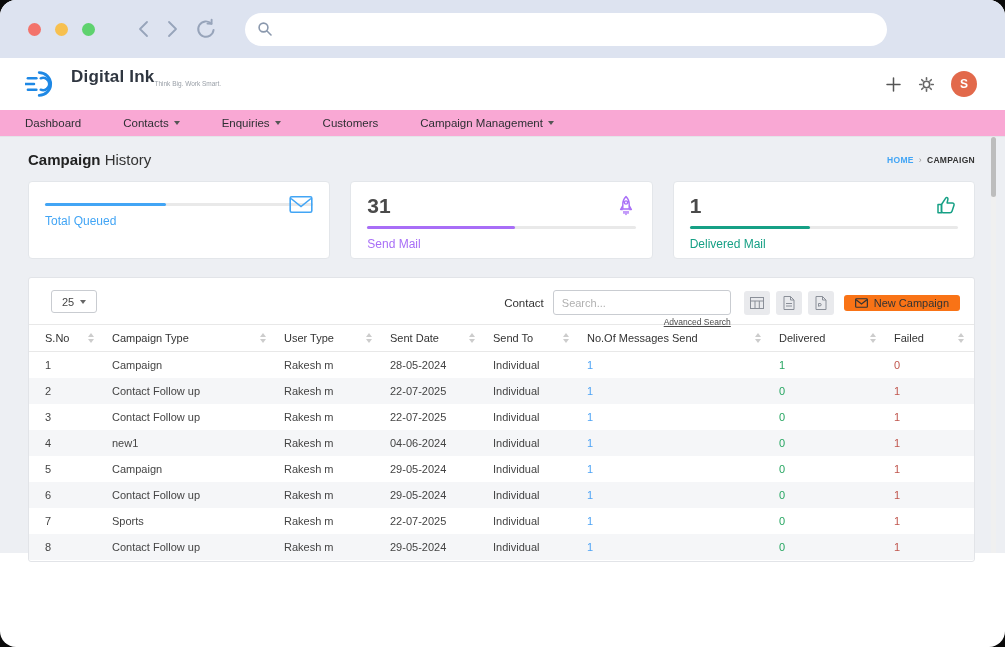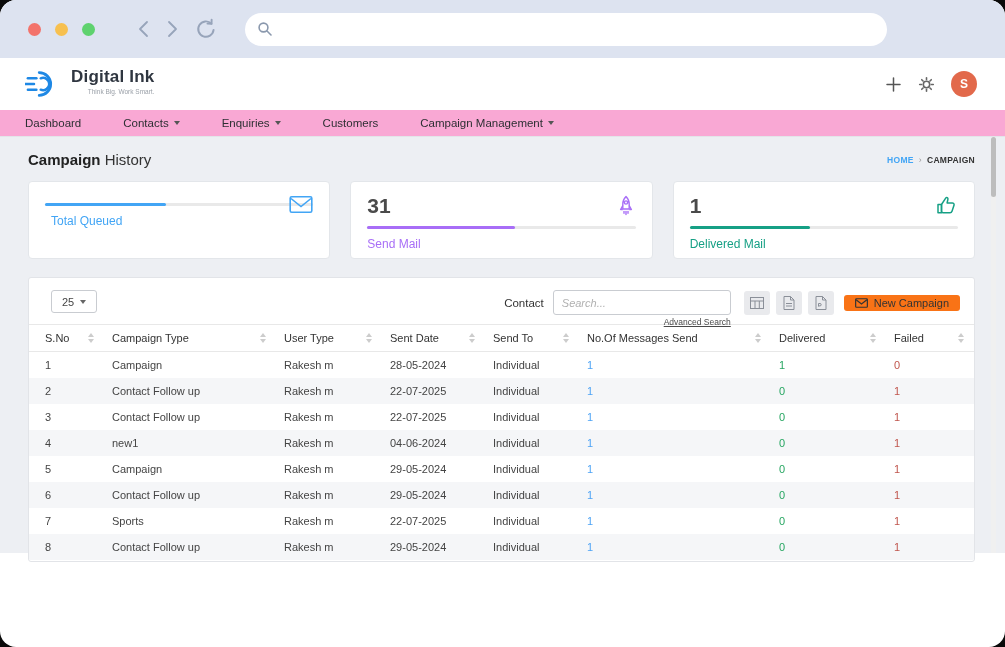--- a/index.html
+++ b/index.html
@@ -12,21 +12,21 @@
   .traffic { display:flex; gap:14px; align-items:center; }
   .dot { width:13px; height:13px; border-radius:50%; }
   .dot-red { background:#f3736b; } .dot-yellow { background:#f7c04f; } .dot-green { background:#5ed26e; }
   .chrome-btns { display:flex; align-items:center; gap:16px; margin-left:42px; color:#97a4ba; }
   .addr { margin-left:28px; width:642px; height:33px; background:#ffffff; border-radius:17px; display:flex; align-items:center; padding-left:12px; }
   .addr input { border:none; outline:none; flex:1; height:100%; font-size:13px; color:#444; background:transparent; margin-left:6px; }
 
   
   .app-header { height:52px; background:#fff; display:flex; align-items:center; justify-content:space-between; padding:0 28px 0 25px; }
   .logo { display:flex; align-items:flex-start; gap:8px; }
-  .logo-text-wrap { display:flex; flex-direction:column; }
+  .logo-text-wrap { display:flex; flex-direction:row; }
   .logo-name { font-size:17px; font-weight:800; color:#2f3640; letter-spacing:.2px; line-height:1.1; }
   .logo-tag { font-size:6.5px; color:#9aa0a8; margin-top:1px; align-self:flex-end; }
   .hdr-right { display:flex; align-items:center; gap:16px; }
   .avatar { width:26px; height:26px; border-radius:50%; background:#e2694b; color:#fff; font-size:12px; font-weight:bold; display:flex; align-items:center; justify-content:center; }
 
   
   .main-nav { height:27px; background:#f9a8d4; border-bottom:1px solid #e3e5e9; display:flex; align-items:center; gap:42px; padding-left:25px; }
   .nav-item { display:flex; align-items:center; gap:5px; font-size:11.5px; color:#2d2f33; cursor:pointer; }
   .caret { width:0; height:0; border-left:3.5px solid transparent; border-right:3.5px solid transparent; border-top:4.5px solid #555; display:inline-block; }
 
@@ -49,21 +49,21 @@
   .stat-label { font-size:12px; margin-top:8px; }
 
   
   .panel { margin:18px 30px 0 28px; background:#fff; border:1px solid #e2e4e8; border-radius:3px; height:285px; overflow:hidden; }
   .controls { display:flex; align-items:flex-start; justify-content:space-between; padding:12px 14px 0 14px;margin-left:8px; }
   .pagesize { width:46px; height:23px; border:1px solid #c9ccd1; border-radius:3px; background:#fff; display:flex; align-items:center; justify-content:center; gap:6px; font-size:11px; color:#444; cursor:pointer; }
   .pagesize .caret { border-top-color:#666; }
   .right-controls { display:flex; align-items:center; }
   .search-label { font-size:11.5px; color:#333; margin-right:9px; }
   .search-wrap { position:relative; }
-  .search-wrap input { width:178px; height:25px; border:1px solid #c9ccd1; border-radius:3px; padding:0 8px; font-size:11px; color:#444; outline:none;font-style:italic; }
+  .search-wrap input { width:178px; height:25px; border:1px solid #c9ccd1; border-radius:3px; padding:0 8px; font-size:11px; color:#444; outline:none; }
   .search-wrap input::placeholder { color:#b0b0b0; }
   .adv-search { position:absolute; right:0; top:27px; font-size:8.5px; color:#4a4a4a; text-decoration:underline; white-space:nowrap; cursor:pointer; }
   .icon-btns { display:flex; gap:6px; margin-left:13px; }
   .icon-btn { width:26px; height:24px; background:#e9eaed; border:none; border-radius:3px; display:flex; align-items:center; justify-content:center; color:#8a8f98; cursor:pointer; }
   .new-campaign { margin-left:10px; height:16px; background:#f97316; border:none; border-radius:3px; display:flex; align-items:center; gap:6px; padding:0 11px; font-size:11px; color:#333; font-family:"Liberation Sans",sans-serif; cursor:pointer; }
 
   table { width:100%; border-collapse:collapse; table-layout:fixed; margin-top:9px; font-size:11px; }
   thead th { text-align:center; font-weight:normal; color:#333; padding:7px 8px; border-top:1px solid #e8e8e8; border-bottom:1px solid #e8e8e8; }
   thead th:first-child { padding-left:16px; }
   .th-inner { display:flex; align-items:center; }
@@ -201,21 +201,21 @@
         <div class="stat-card">
           <span class="stat-icon" style="color: rgb(66, 165, 245);">
             <svg width="24" height="19" viewBox="0 0 24 18" fill="none" stroke="currentColor" stroke-width="1.6">
                 <rect x="1.2" y="1.2" width="21.6" height="15.6" rx="1.5"></rect>
                 <path d="M2 3 L12 11 L22 3"></path>
               </svg>
           </span>
           <div class="stat-bar">
               <div class="stat-bar-fill" style="width: 45%; background: rgb(66, 165, 245);"></div>
             </div>
-          <div class="stat-label" style="color: rgb(66, 165, 245); margin-left: 6px;">Total Queued</div>
+          <div class="stat-label" style="color: rgb(66, 165, 245);">Total Queued</div>
         </div>
         <div class="stat-card">
           <div class="stat-value">31</div>
           <span class="stat-icon" style="color: rgb(168, 110, 247);">
             <svg width="20" height="22" viewBox="0 0 20 22" fill="none" stroke="currentColor" stroke-width="1.4" stroke-linejoin="round">
               <path d="M10 1.5 C12.2 3.6 13.2 6.2 13.2 9 V14 H6.8 V9 C6.8 6.2 7.8 3.6 10 1.5 Z"></path>
               <circle cx="10" cy="7.5" r="1.6"></circle>
               <path d="M6.8 10.5 L4.6 14.5 H6.8"></path>
                 <path d="M13.2 10.5 L15.4 14.5 H13.2"></path>
               <line x1="8" y1="16.5" x2="8" y2="18.3" stroke-linecap="round"></line>

